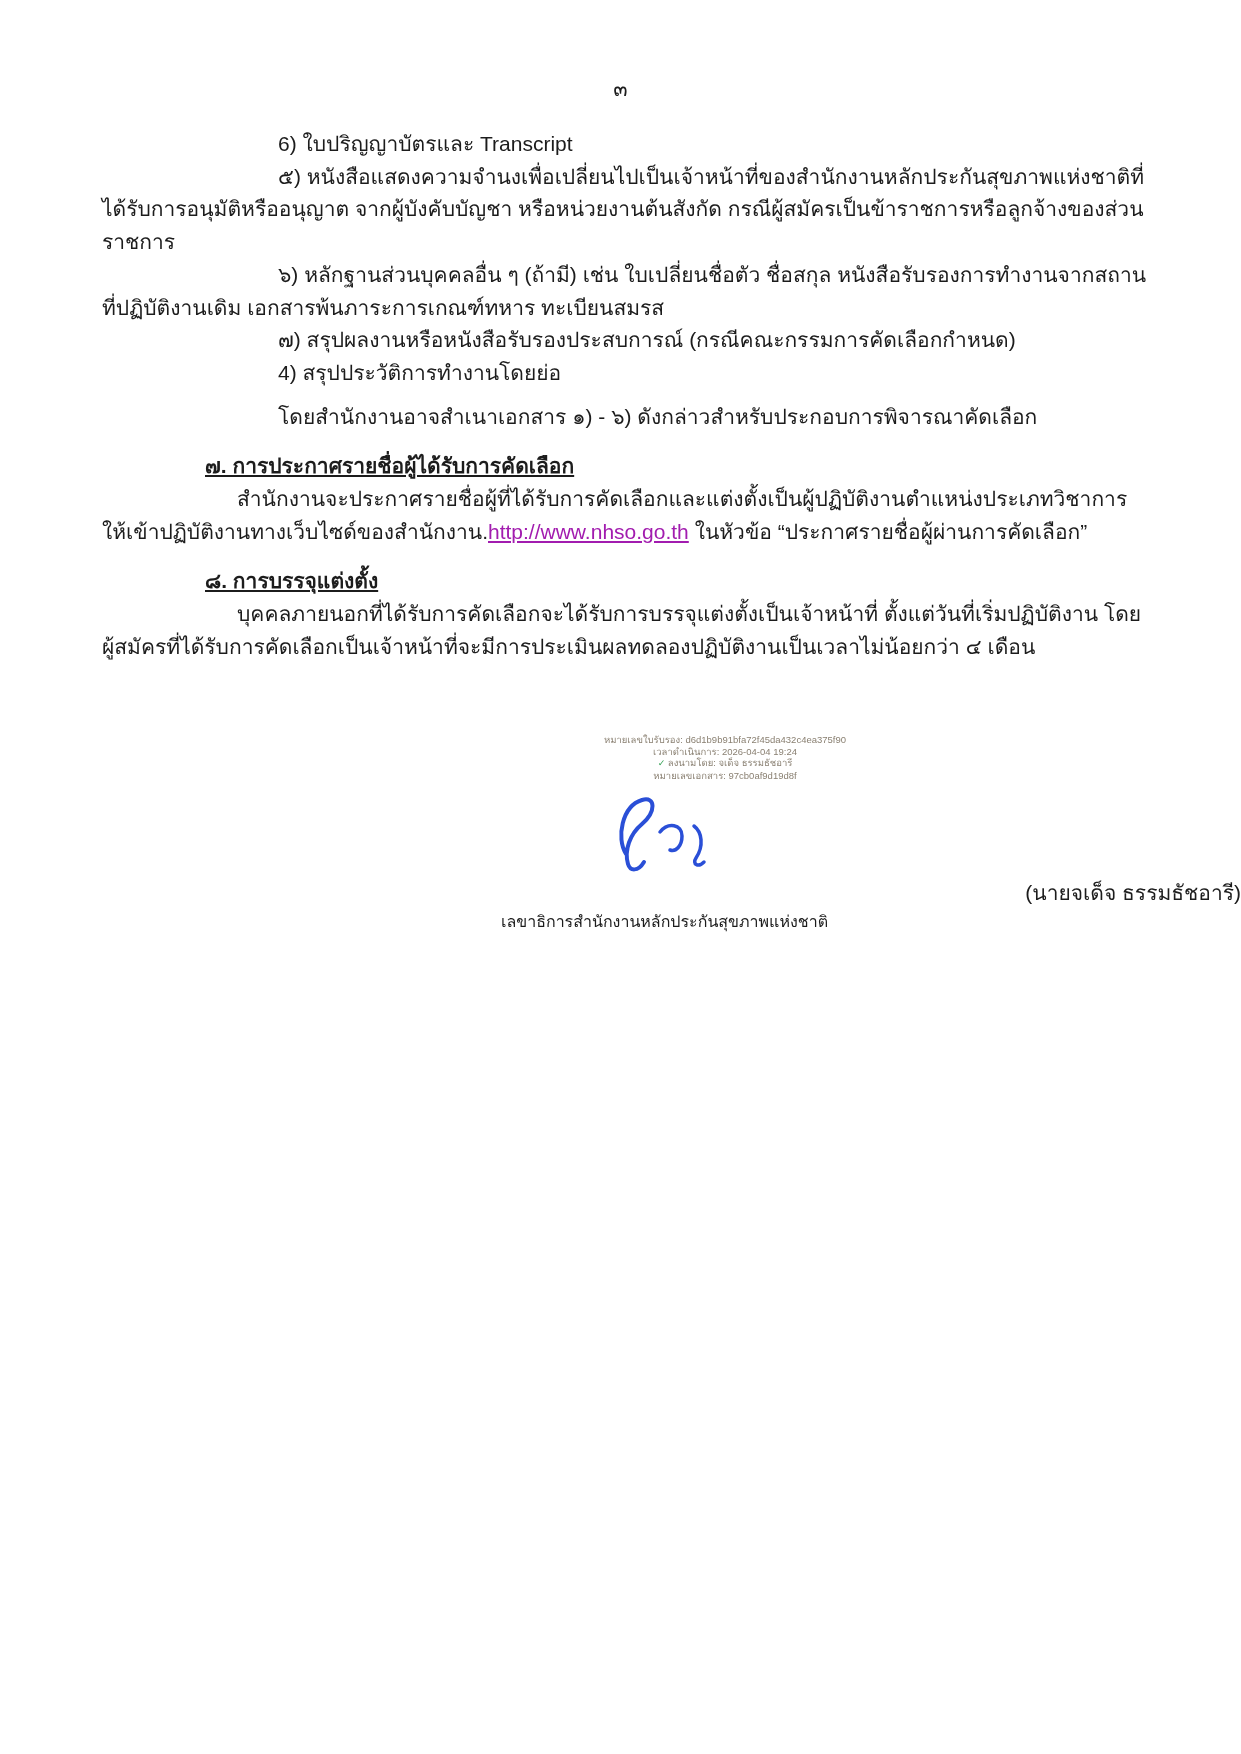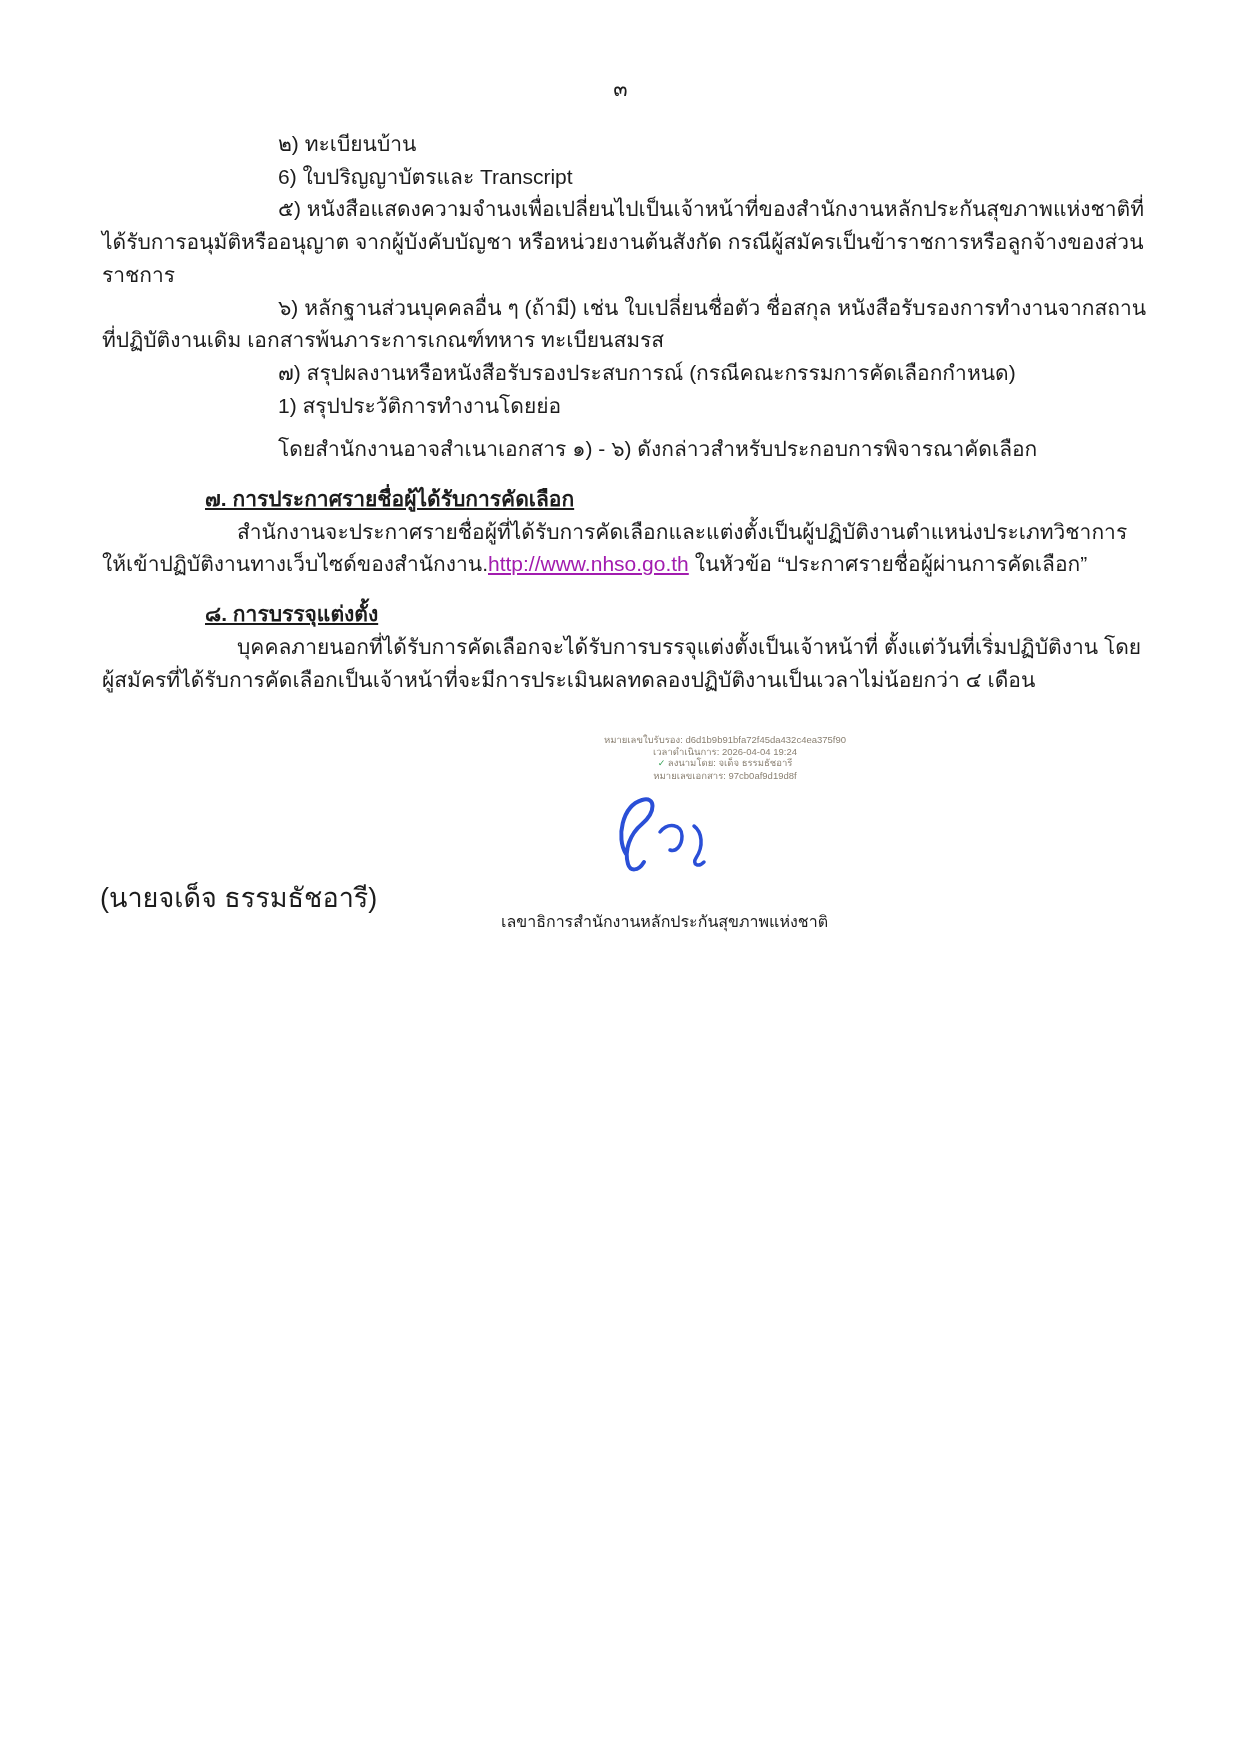--- a/index.html
+++ b/index.html
@@ -85,48 +85,47 @@
     position: absolute;
     top: 792px;
     left: 84px;
     right: 0;
     text-align: center;
     z-index: 2;
   }
   .signer-name {
     position: absolute;
     top: 876px;
-    left: 100px;
+    left: 68px;
     right: 0;
-    text-align: left;
-    font-size: 27px;
+    text-align: right;
+    font-size: 21px;
   }
   .signer-title {
     position: absolute;
     top: 909px;
     left: 88px;
     right: 0;
     text-align: center;
     font-size: 16px;
   }
 </style>
 </head>
 <body>
 
 <div class="page">
 
   <div class="page-number">๓</div>
 
   <div class="body-text">
-    <p class="list-item">๒) ทะเบียนบ้าน</p>
     <p class="list-item">6) ใบปริญญาบัตรและ Transcript</p>
     <p class="list-item">๕) หนังสือแสดงความจำนงเพื่อเปลี่ยนไปเป็นเจ้าหน้าที่ของสำนักงานหลักประกันสุขภาพแห่งชาติที่ได้รับการอนุมัติหรืออนุญาต จากผู้บังคับบัญชา หรือหน่วยงานต้นสังกัด กรณีผู้สมัครเป็นข้าราชการหรือลูกจ้างของส่วนราชการ</p>
     <p class="list-item">๖) หลักฐานส่วนบุคคลอื่น ๆ (ถ้ามี) เช่น ใบเปลี่ยนชื่อตัว ชื่อสกุล หนังสือรับรองการทำงานจากสถานที่ปฏิบัติงานเดิม เอกสารพ้นภาระการเกณฑ์ทหาร ทะเบียนสมรส</p>
     <p class="list-item">๗) สรุปผลงานหรือหนังสือรับรองประสบการณ์ (กรณีคณะกรรมการคัดเลือกกำหนด)</p>
-    <p class="list-item">1) สรุปประวัติการทำงานโดยย่อ</p>
+    <p class="list-item">4) สรุปประวัติการทำงานโดยย่อ</p>
 
     <p class="note-line">โดยสำนักงานอาจสำเนาเอกสาร ๑) - ๖) ดังกล่าวสำหรับประกอบการพิจารณาคัดเลือก</p>
 
     <p class="section-heading">๗. การประกาศรายชื่อผู้ได้รับการคัดเลือก</p>
     <p class="section-body"><span>สำนักงานจะประกาศรายชื่อผู้ที่ได้รับการคัดเลือกและแต่งตั้งเป็นผู้ปฏิบัติงานตำแหน่งประเภทวิชาการ ให้เข้าปฏิบัติงานทางเว็บไซด์ของสำนักงาน.</span><a href="#" class="doc-link">http://www.nhso.go.th</a><span> ในหัวข้อ “ประกาศรายชื่อผู้ผ่านการคัดเลือก”</span></p>
 
     <p class="section-heading">๘. การบรรจุแต่งตั้ง</p>
     <p class="section-body">บุคคลภายนอกที่ได้รับการคัดเลือกจะได้รับการบรรจุแต่งตั้งเป็นเจ้าหน้าที่  ตั้งแต่วันที่เริ่มปฏิบัติงาน โดยผู้สมัครที่ได้รับการคัดเลือกเป็นเจ้าหน้าที่จะมีการประเมินผลทดลองปฏิบัติงานเป็นเวลาไม่น้อยกว่า ๔ เดือน</p>
   </div>
 

